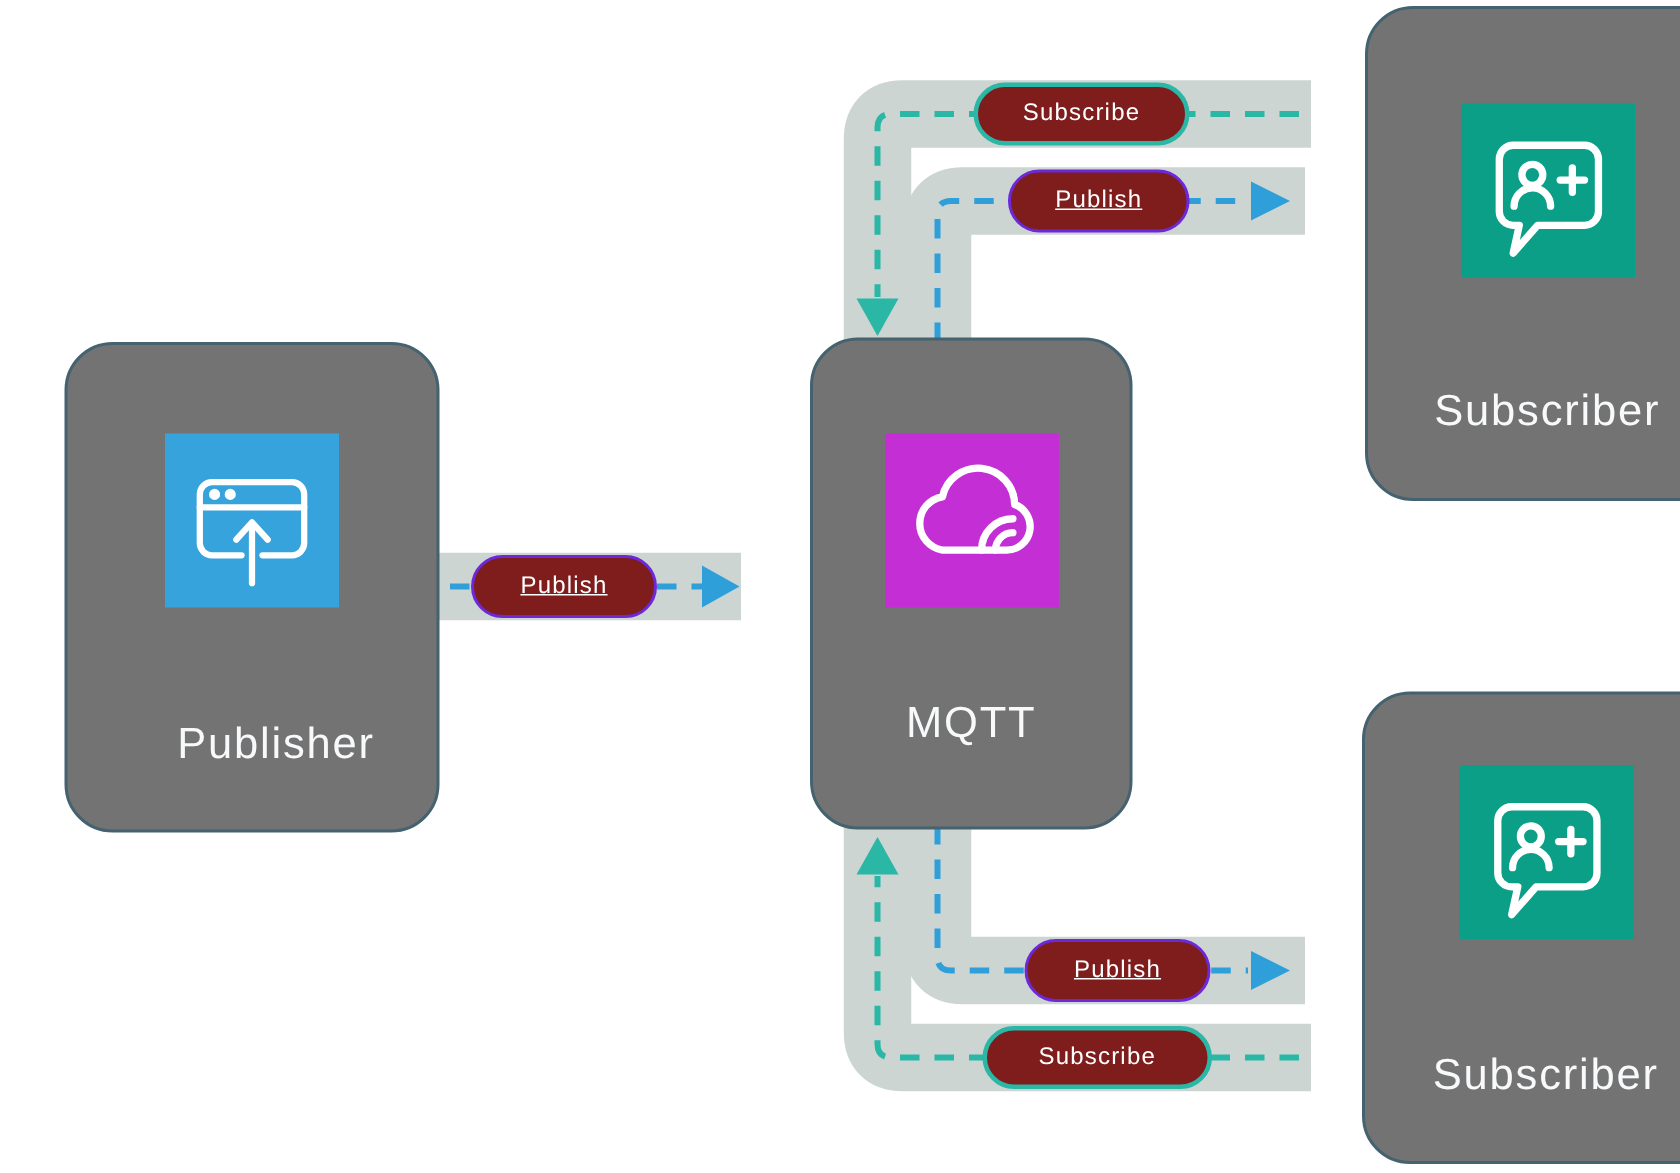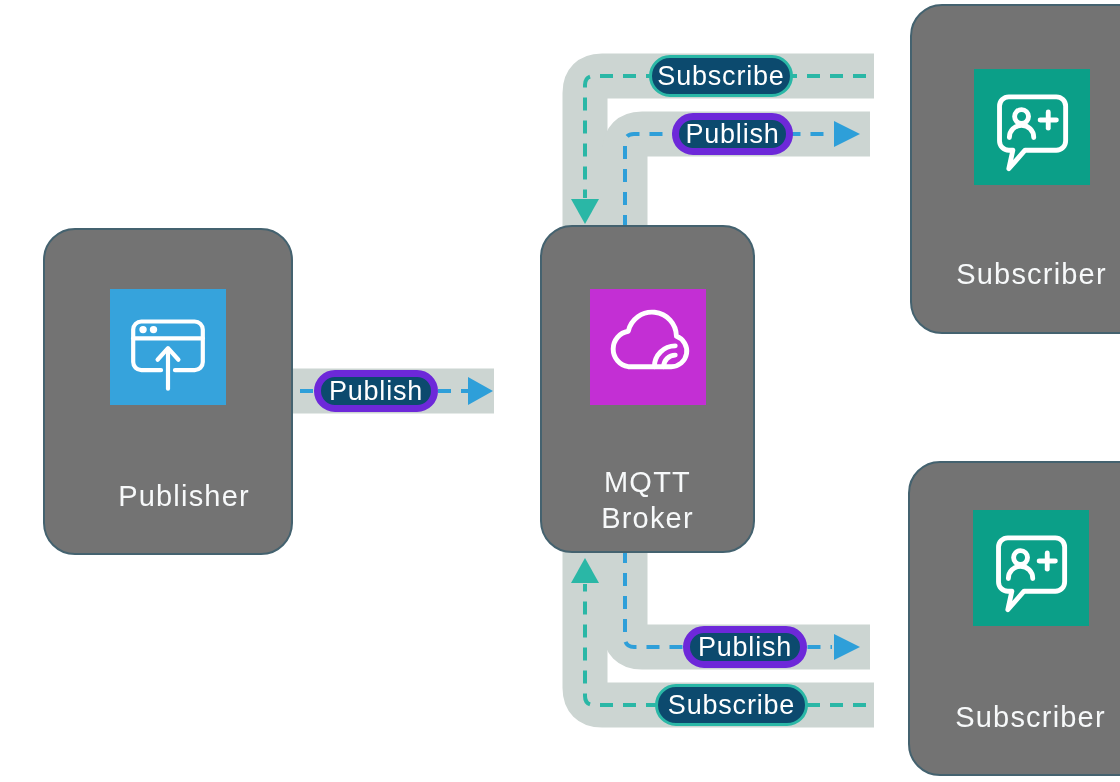--- a/index.html
+++ b/index.html
@@ -18,26 +18,26 @@
   }
   .icon-box svg{width:100%;height:100%;display:block;}
   .icon-blue{background:#36a3dc;}
   .icon-magenta{background:#c32fd4;}
   .icon-teal{background:#0b9f88;}
   .card-label{
     position:absolute;left:0;width:100%;text-align:center;color:#f7f9fa;
     font-size:29px;font-weight:400;letter-spacing:1.2px;line-height:36px;
   }
   .pill{
-    position:absolute;z-index:3;background:#0c4a6e;border-radius:999px;
+    position:absolute;z-index:3;background:#7f1d1d;border-radius:999px;
     display:flex;align-items:center;justify-content:center;box-sizing:border-box;
-    color:#ffffff;font-size:27px;letter-spacing:0.8px;
+    color:#ffffff;font-size:16px;letter-spacing:0.8px;
   }
   .pill-teal{border:3px solid #2ab7a6;}
-  .pill-blue{border:7px solid #6d28d9;}
+  .pill-blue{border:2px solid #6d28d9;text-decoration:underline;}
 </style>
 </head>
 <body>
 
 <div class="stage">
 
   <svg class="wires" width="1120" height="782" viewBox="0 0 1120 782">
 
     <g stroke="#ccd5d2" stroke-width="45" fill="none">
       <path d="M 250 391 H 494"></path>
@@ -81,21 +81,20 @@
   <div class="card" style="left:500px;top:225px;width:215px;height:328px;">
     <div class="icon-box icon-magenta" style="top:62px;">
       <svg viewBox="0 0 100 100" fill="none" stroke="#ffffff" stroke-width="4.2" stroke-linecap="round" stroke-linejoin="round">
         <path d="M33 67 h37 a13.5 13.5 0 0 0 4.5 -26.2 a21 21 0 0 0 -41.5 -4.4 a15.5 15.5 0 0 0 0 30.6"></path>
         <path d="M63.5 67 a10 10 0 0 1 10 -10"></path>
         <path d="M55.5 67 a18 18 0 0 1 18 -18"></path>
       </svg>
     </div>
     <div class="card-label" style="top:237px;">
       <div>MQTT</div>
-      <div>Broker</div>
     </div>
   </div>
 
   <div class="card" style="left:870px;top:4px;width:243px;height:330px;">
     <div class="icon-box icon-teal" style="top:63px;">
       <svg viewBox="0 0 100 100" fill="none" stroke="#ffffff" stroke-width="4.2" stroke-linecap="round" stroke-linejoin="round">
         <path d="M30 24 H71 a8 8 0 0 1 8 8 v30 a8 8 0 0 1 -8 8 H44 L30 86 l3.5 -16 h-3.5 a8 8 0 0 1 -8 -8 V32 a8 8 0 0 1 8 -8 z"></path>
         <circle cx="41" cy="41" r="6"></circle>
         <path d="M30.5 59 a10.5 10.5 0 0 1 21 0"></path>
         <line x1="57" y1="44" x2="71" y2="44"></line>

